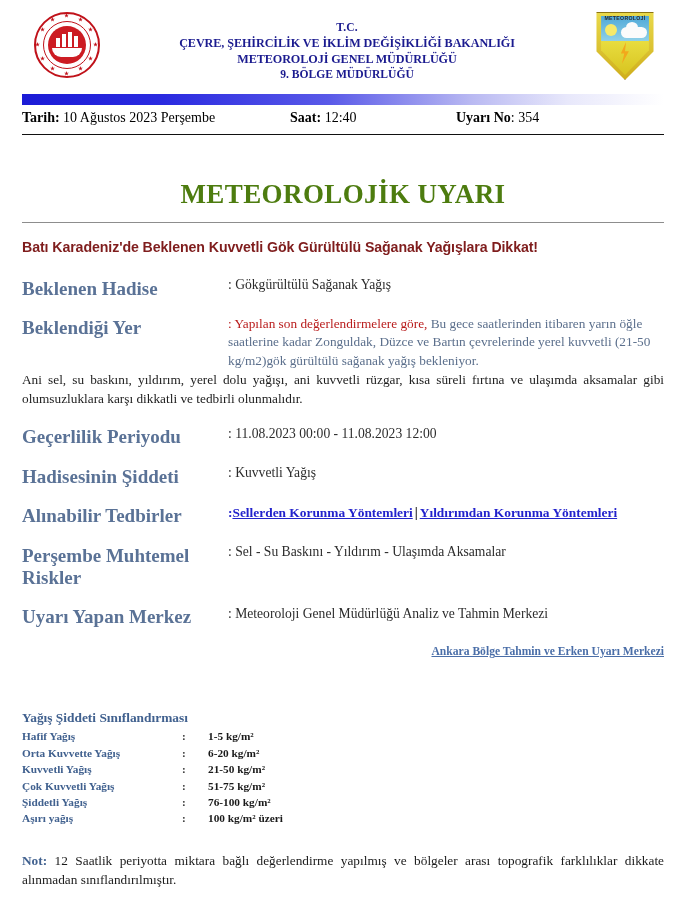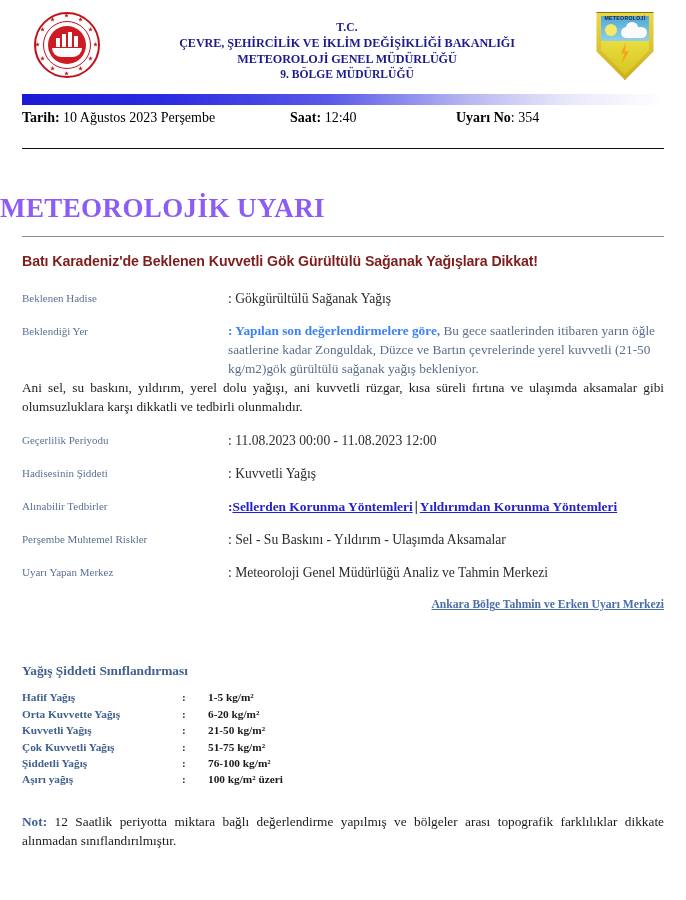--- a/index.html
+++ b/index.html
@@ -132,35 +132,36 @@
   
   .grad-bar {
     margin: 2px 22px 0 22px;
     height: 11px;
     background: linear-gradient(to right, #1b1bd6 0%, #2a2ae0 22%, #5a5ae8 48%, #b9b9f2 70%, #e8e8fb 85%, #ffffff 100%);
   }
 
   
   .date-line {
     margin: 5px 22px 0 22px;
-    padding-bottom: 22px;
+    padding-bottom: 8px;
     border-bottom: 1.2px solid #111;
     font-size: 14px;
     display: flex;
     align-items: baseline;
   }
   .date-line .cell-tarih { width: 268px; flex: 0 0 268px; }
   .date-line .cell-saat  { width: 166px; flex: 0 0 166px; }
   .date-line .cell-uyari { flex: 1 1 auto; }
   .date-line b { font-weight: bold; }
   .date-line span.val { font-weight: normal; }
 
   
   .doc-title {
-    color: #8b5cf6;
+    text-align: center;
+    color: #4d7c0f;
     font-size: 27px;
     font-weight: bold;
     letter-spacing: .4px;
     margin: 44px 0 0 0;
   }
   .title-rule {
     margin: 12px 22px 0 22px;
     border-top: 1.1px solid #8d8d8d;
   }
   .subtitle {
@@ -176,37 +177,37 @@
   .fields { margin: 22px 22px 0 22px; }
   .frow {
     display: flex;
     align-items: flex-start;
     margin-bottom: 17px;
   }
   .frow .lbl {
     flex: 0 0 206px;
     width: 206px;
     color: #5a7296;
-    font-weight: normal;
-    font-size: 11px;
+    font-weight: bold;
+    font-size: 19px;
     padding-top: .5px;
   }
   .frow .val {
     flex: 1 1 auto;
     font-size: 13.6px;
     color: #2c2c2c;
   }
 
   .para {
     text-align: justify;
     line-height: 1.42;
     font-size: 13.3px;
     color: #5b6f8c;
   }
-  .para .strong-black { color: #3b82f6; font-weight: bold; }
+  .para .strong-black { color: #b91c1c; font-weight: normal; }
   .para-wrap { margin-top: -2px; }
   .para-cont {
     margin: 0 0 0 0;
     text-align: justify;
     line-height: 1.42;
     font-size: 13.3px;
   }
 
   a.doclink, .doclink {
     color: #2222cc;
@@ -224,21 +225,21 @@
     font-size: 11.6px;
     text-decoration: underline;
   }
 
   
   .classif { margin: 52px 22px 0 22px; }
   .classif-title {
     color: #41618f;
     font-weight: bold;
     font-size: 13.4px;
-    margin-bottom: 10px;
+    margin-bottom: 2px;
   }
   .crow {
     display: flex;
     font-size: 11.3px;
     font-weight: bold;
     line-height: 1.45;
   }
   .crow .cname { flex: 0 0 160px; width: 160px; color: #41618f; }
   .crow .ccolon { flex: 0 0 26px; color: #333; }
   .crow .cval { color: #1a1a1a; }

